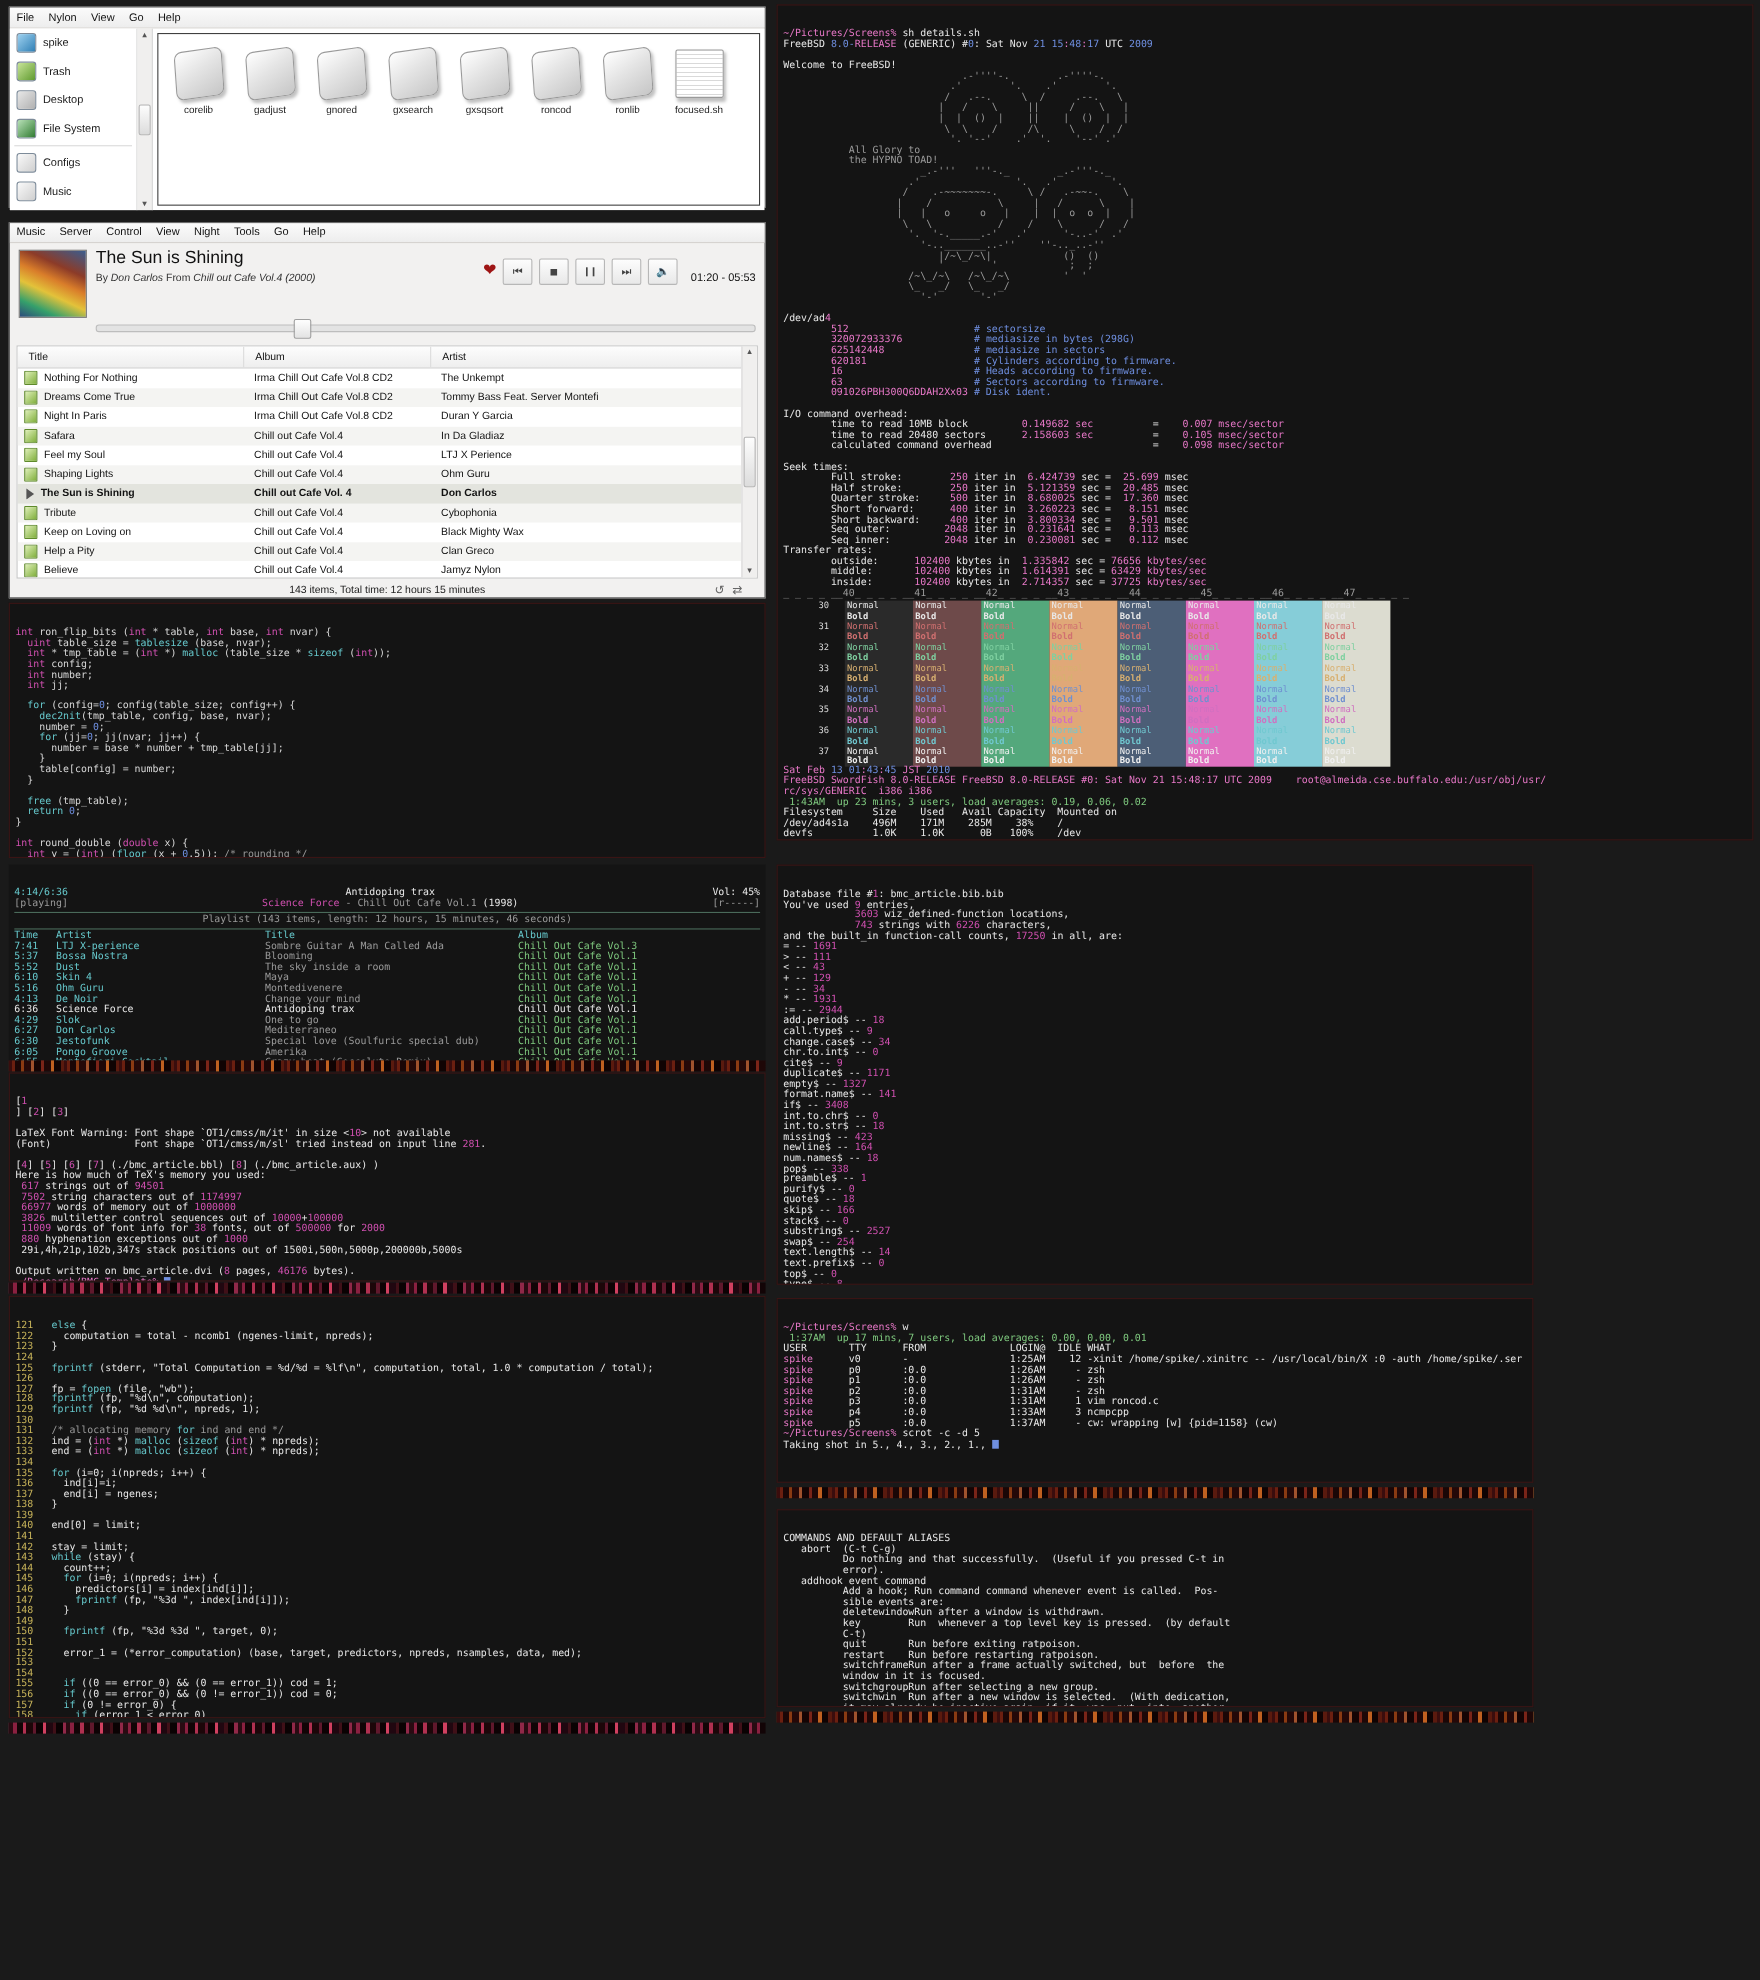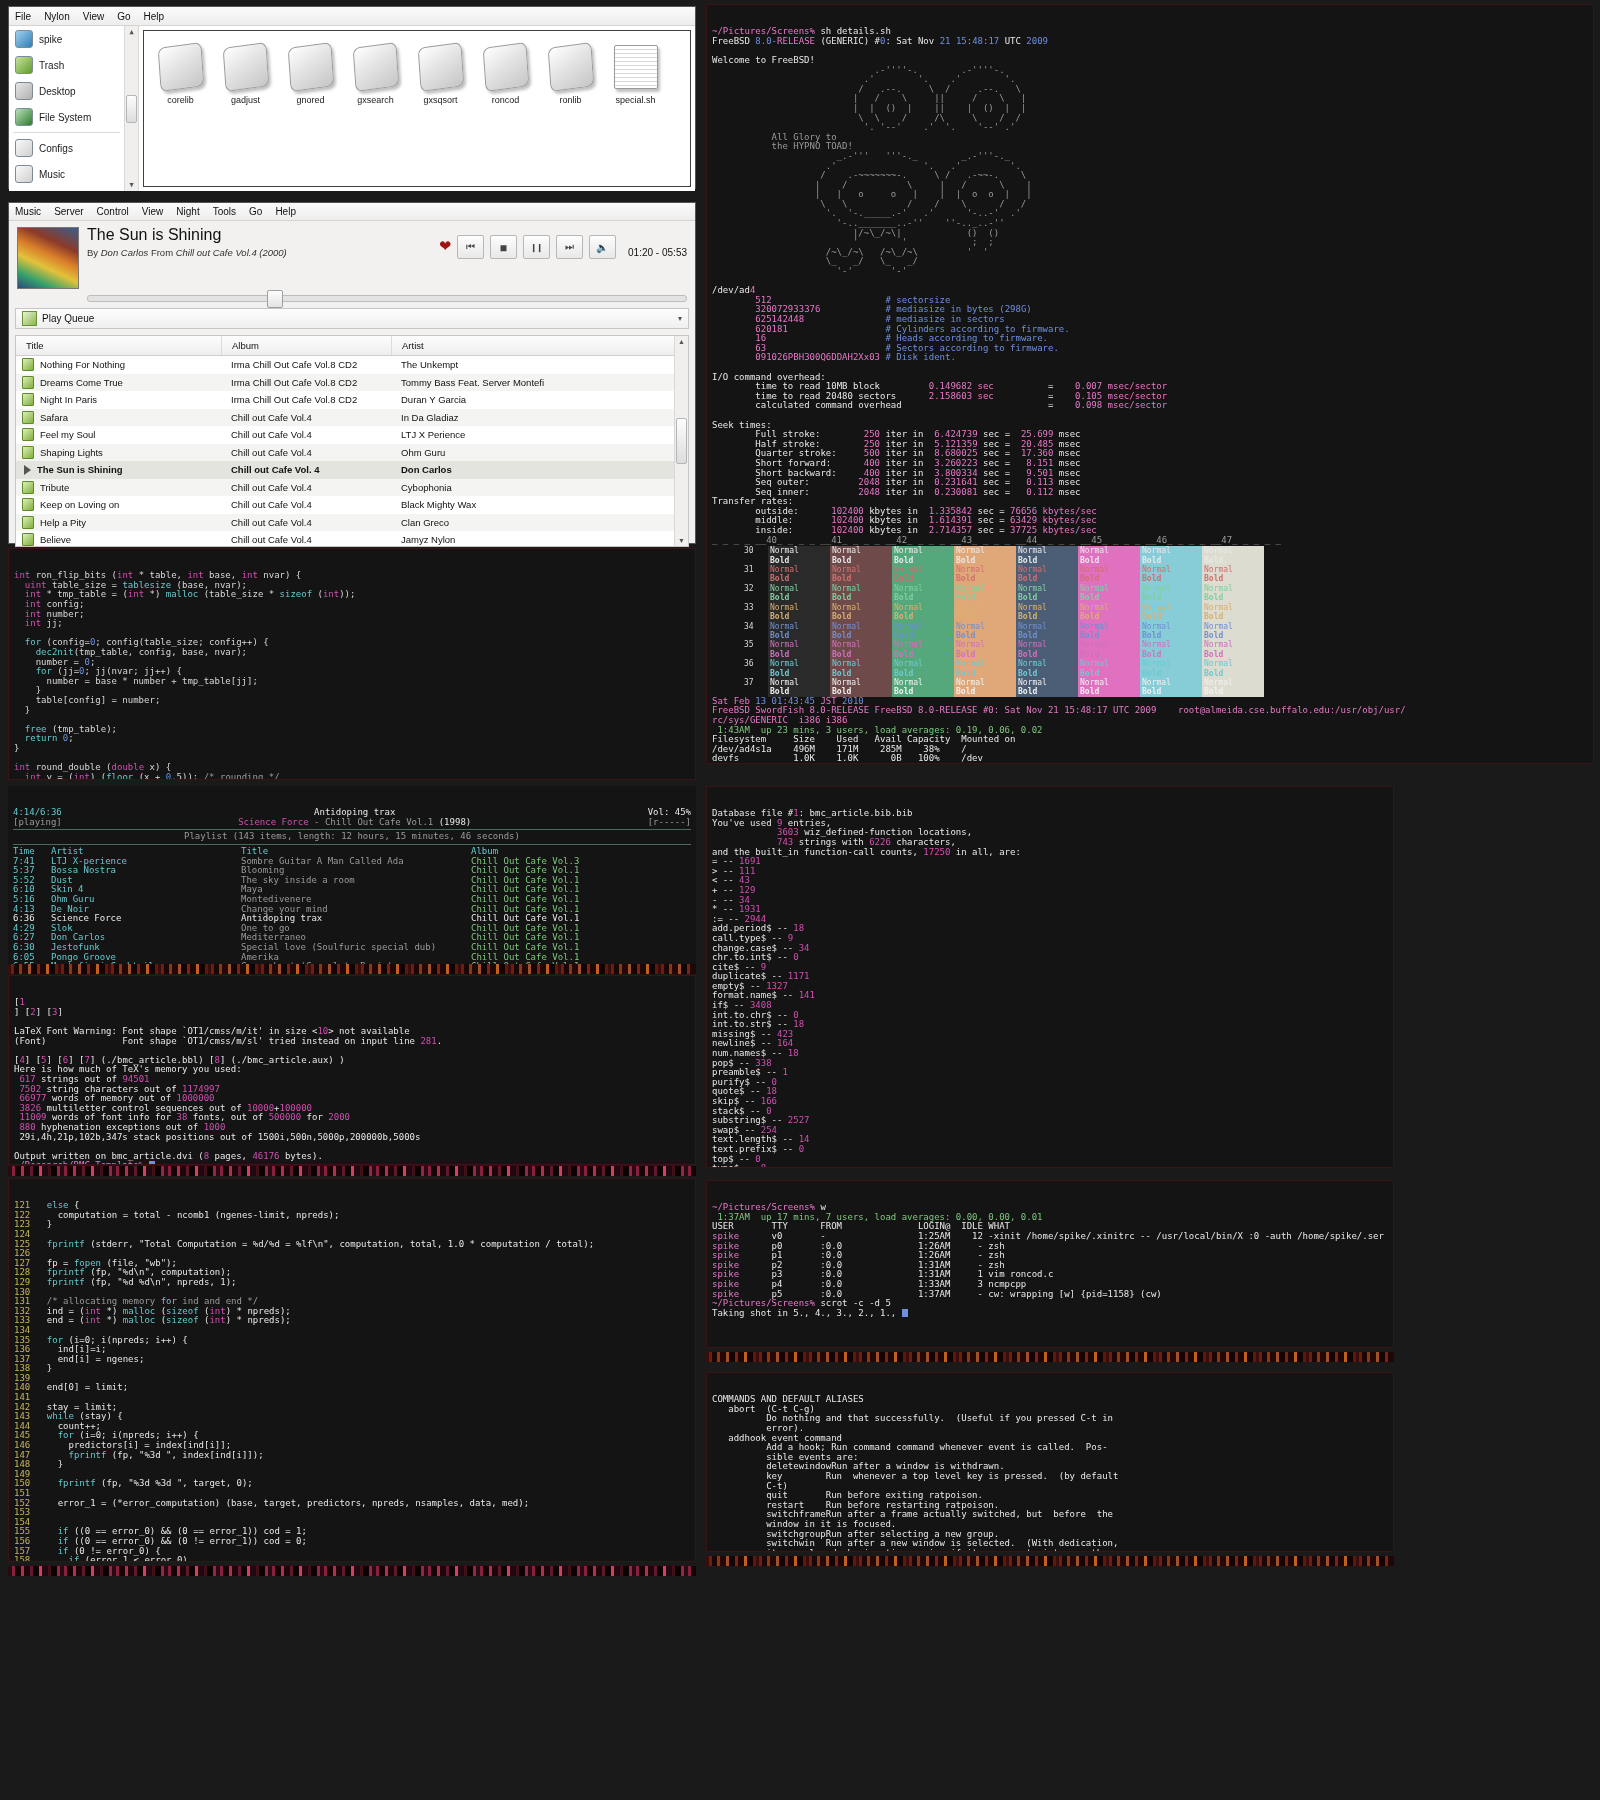--- a/index.html
+++ b/index.html
@@ -210,21 +210,21 @@
           <div class="fm-file">
             <div class="fileicon"></div>
             <div>roncod</div>
           </div>
           <div class="fm-file">
             <div class="fileicon"></div>
             <div>ronlib</div>
           </div>
           <div class="fm-file">
             <div class="fileicon doc"></div>
-            <div>special.sh</div>
+            <div>focused.sh</div>
           </div>
         </div>
       </div>
     </div>
   </div>
 
   <div class="win gtk" id="player">
     <div class="gtk-menubar pl-menubar">
       <span>Music</span>
       <span>Server</span>
@@ -257,27 +257,20 @@
         <div class="timecode">01:20 - 05:53</div>
       </div>
     </div>
 
     <div class="seekrow">
       <div class="seek">
         <div class="seekthumb"></div>
       </div>
     </div>
 
-    <div class="queuebar">
-      <div class="lhs">
-        <span class="qico"></span>
-        <span>Play Queue</span>
-      </div>
-      <span style="font-size:8px;color:#555;">▾</span>
-    </div>
 
     <div class="tbl">
       <div class="tblinner">
         <div class="thead">
           <div class="th c1">Title</div>
           <div class="th c2">Album</div>
           <div class="th c3">Artist</div>
         </div>
         <div id="playlist-rows">
             <div class="trow">

